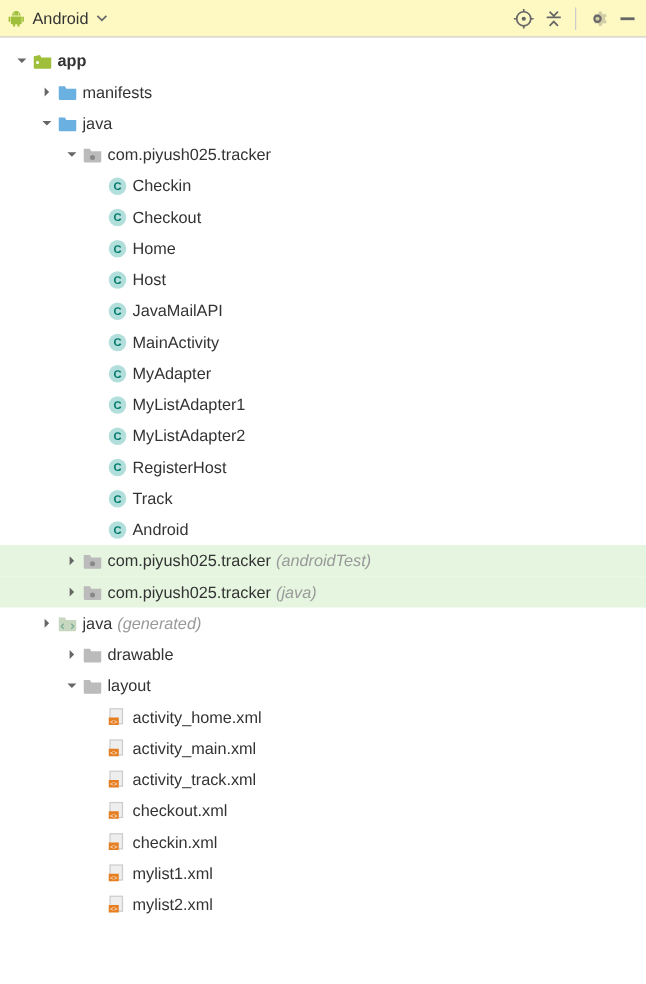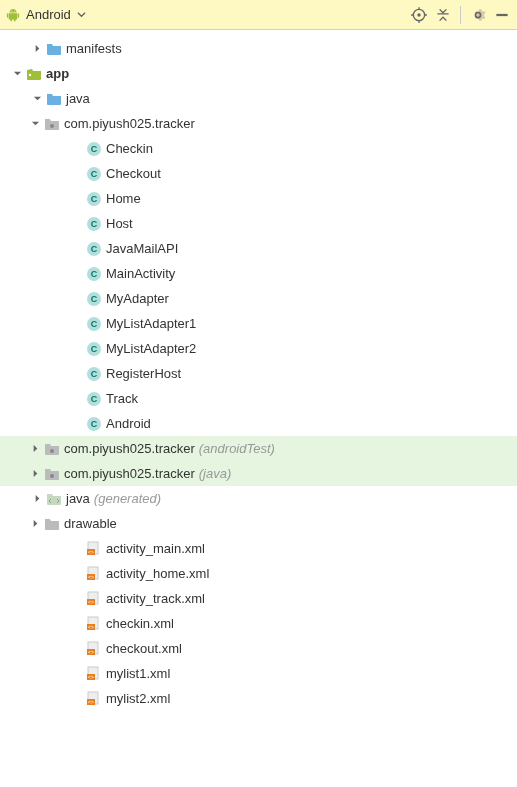--- a/index.html
+++ b/index.html
@@ -93,21 +93,21 @@
     }
     .node-label.bold { font-weight: bold; }
     .node-suffix {
       color: #999;
       margin-left: 4px;
       font-size: 13px;
       font-style: italic;
     }
     .i0 { padding-left: 10px; }
     .i1 { padding-left: 30px; }
-    .i2 { padding-left: 28px; text-align: center; }
+    .i2 { padding-left: 50px; text-align: center; }
     .i3 { padding-left: 70px; }
   </style>
 </head>
 <body>
 
 <div class="toolbar">
   <div class="toolbar-left">
     <span class="android-icon">
       <svg viewBox="0 0 16 16">
           <path fill="#9FBF3B" d="M3 6h10v6a1 1 0 0 1-1 1h-1v2h-2v-2H7v2H5v-2H4a1 1 0 0 1-1-1V6z"></path>
@@ -148,48 +148,48 @@
     <span class="toolbar-icon">
       <svg viewBox="0 0 16 16">
           <rect x="3" y="7" width="10" height="2" fill="#666"></rect>
         </svg>
     </span>
   </div>
 </div>
 
 <div class="tree">
 
-  <div class="node i1">
-    <span class="arrow">
-        <svg viewBox="0 0 10 10">
-          <path d="M3 1l4 4-4 4z" fill="#666"></path>
-        </svg>
-      </span>
-    <span class="node-icon"><svg viewBox="0 0 16 16">
-          <path fill="#6AB0E0" d="M1 3h5l1 2h8v8a1 1 0 0 1-1 1H2a1 1 0 0 1-1-1V3z"></path>
-        </svg></span>
-    <span class="node-label">manifests</span>
-  </div>
-
   <div class="node i0">
     <span class="arrow">
         <svg viewBox="0 0 10 10">
           <path d="M1 3l4 4 4-4z" fill="#666"></path>
         </svg>
       </span>
     <span class="node-icon"><svg viewBox="0 0 16 16">
           <path fill="#9FBF3B" d="M1 4l5-1 1 2h8v8a1 1 0 0 1-1 1H2a1 1 0 0 1-1-1V4z"></path>
           <circle cx="4" cy="9" r="1.2" fill="#fff"></circle>
         </svg></span>
     <span class="node-label bold">app</span>
   </div>
 
   <div class="node i1">
     <span class="arrow">
         <svg viewBox="0 0 10 10">
+          <path d="M3 1l4 4-4 4z" fill="#666"></path>
+        </svg>
+      </span>
+    <span class="node-icon"><svg viewBox="0 0 16 16">
+          <path fill="#6AB0E0" d="M1 3h5l1 2h8v8a1 1 0 0 1-1 1H2a1 1 0 0 1-1-1V3z"></path>
+        </svg></span>
+    <span class="node-label">manifests</span>
+  </div>
+
+  <div class="node i1">
+    <span class="arrow">
+        <svg viewBox="0 0 10 10">
           <path d="M1 3l4 4 4-4z" fill="#666"></path>
         </svg>
       </span>
     <span class="node-icon"><svg viewBox="0 0 16 16">
           <path fill="#6AB0E0" d="M1 3h5l1 2h8v8a1 1 0 0 1-1 1H2a1 1 0 0 1-1-1V3z"></path>
         </svg></span>
     <span class="node-label">java</span>
   </div>
 
   <div class="node i2">
@@ -374,85 +374,96 @@
         <svg viewBox="0 0 10 10">
           <path d="M3 1l4 4-4 4z" fill="#666"></path>
         </svg>
       </span>
     <span class="node-icon"><svg viewBox="0 0 16 16">
           <path fill="#bbb" d="M1 3h5l1 2h8v8a1 1 0 0 1-1 1H2a1 1 0 0 1-1-1V3z"></path>
         </svg></span>
     <span class="node-label">drawable</span>
   </div>
 
-
+  <div class="node i2">
+    <span class="arrow">
+        <svg viewBox="0 0 10 10">
+          <path d="M1 3l4 4 4-4z" fill="#666"></path>
+        </svg>
+      </span>
+    <span class="node-icon"><svg viewBox="0 0 16 16">
+          <path fill="#bbb" d="M1 3h5l1 2h8v8a1 1 0 0 1-1 1H2a1 1 0 0 1-1-1V3z"></path>
+        </svg></span>
+    <span class="node-label">layout</span>
+  </div>
+
+  <div class="node i3">
+    <span class="arrow blank">
+        <svg viewBox="0 0 10 10"></svg>
+      </span>
+    <span class="node-icon"><svg viewBox="0 0 16 16">
+          <rect x="2" y="1" width="10" height="12" fill="#eee" stroke="#ccc"></rect>
+          <rect x="1" y="8" width="8" height="6" fill="#E67E22"></rect>
+          <text x="5" y="13" text-anchor="middle" font-size="5" fill="#fff">&lt;&gt;</text>
+        </svg></span>
+    <span class="node-label">activity_home.xml</span>
+  </div>
   <div class="node i3">
     <span class="arrow blank">
         <svg viewBox="0 0 10 10"></svg>
       </span>
     <span class="node-icon"><svg viewBox="0 0 16 16">
           <rect x="2" y="1" width="10" height="12" fill="#eee" stroke="#ccc"></rect>
           <rect x="1" y="8" width="8" height="6" fill="#E67E22"></rect>
           <text x="5" y="13" text-anchor="middle" font-size="5" fill="#fff">&lt;&gt;</text>
         </svg></span>
     <span class="node-label">activity_main.xml</span>
   </div>
   <div class="node i3">
     <span class="arrow blank">
         <svg viewBox="0 0 10 10"></svg>
       </span>
     <span class="node-icon"><svg viewBox="0 0 16 16">
           <rect x="2" y="1" width="10" height="12" fill="#eee" stroke="#ccc"></rect>
           <rect x="1" y="8" width="8" height="6" fill="#E67E22"></rect>
           <text x="5" y="13" text-anchor="middle" font-size="5" fill="#fff">&lt;&gt;</text>
         </svg></span>
-    <span class="node-label">activity_home.xml</span>
-  </div>
-  <div class="node i3">
-    <span class="arrow blank">
-        <svg viewBox="0 0 10 10"></svg>
-      </span>
-    <span class="node-icon"><svg viewBox="0 0 16 16">
-          <rect x="2" y="1" width="10" height="12" fill="#eee" stroke="#ccc"></rect>
-          <rect x="1" y="8" width="8" height="6" fill="#E67E22"></rect>
-          <text x="5" y="13" text-anchor="middle" font-size="5" fill="#fff">&lt;&gt;</text>
-        </svg></span>
     <span class="node-label">activity_track.xml</span>
   </div>
   <div class="node i3">
     <span class="arrow blank">
         <svg viewBox="0 0 10 10"></svg>
       </span>
     <span class="node-icon"><svg viewBox="0 0 16 16">
           <rect x="2" y="1" width="10" height="12" fill="#eee" stroke="#ccc"></rect>
           <rect x="1" y="8" width="8" height="6" fill="#E67E22"></rect>
           <text x="5" y="13" text-anchor="middle" font-size="5" fill="#fff">&lt;&gt;</text>
         </svg></span>
+    <span class="node-label">checkout.xml</span>
+  </div>
+  <div class="node i3">
+    <span class="arrow blank">
+        <svg viewBox="0 0 10 10"></svg>
+      </span>
+    <span class="node-icon"><svg viewBox="0 0 16 16">
+          <rect x="2" y="1" width="10" height="12" fill="#eee" stroke="#ccc"></rect>
+          <rect x="1" y="8" width="8" height="6" fill="#E67E22"></rect>
+          <text x="5" y="13" text-anchor="middle" font-size="5" fill="#fff">&lt;&gt;</text>
+        </svg></span>
     <span class="node-label">checkin.xml</span>
   </div>
   <div class="node i3">
     <span class="arrow blank">
         <svg viewBox="0 0 10 10"></svg>
       </span>
     <span class="node-icon"><svg viewBox="0 0 16 16">
           <rect x="2" y="1" width="10" height="12" fill="#eee" stroke="#ccc"></rect>
           <rect x="1" y="8" width="8" height="6" fill="#E67E22"></rect>
           <text x="5" y="13" text-anchor="middle" font-size="5" fill="#fff">&lt;&gt;</text>
         </svg></span>
-    <span class="node-label">checkout.xml</span>
-  </div>
-  <div class="node i3">
-    <span class="arrow blank">
-        <svg viewBox="0 0 10 10"></svg>
-      </span>
-    <span class="node-icon"><svg viewBox="0 0 16 16">
-          <rect x="2" y="1" width="10" height="12" fill="#eee" stroke="#ccc"></rect>
-          <rect x="1" y="8" width="8" height="6" fill="#E67E22"></rect>
-          <text x="5" y="13" text-anchor="middle" font-size="5" fill="#fff">&lt;&gt;</text>
-        </svg></span>
     <span class="node-label">mylist1.xml</span>
   </div>
   <div class="node i3">
     <span class="arrow blank">
         <svg viewBox="0 0 10 10"></svg>
       </span>
     <span class="node-icon"><svg viewBox="0 0 16 16">
           <rect x="2" y="1" width="10" height="12" fill="#eee" stroke="#ccc"></rect>
           <rect x="1" y="8" width="8" height="6" fill="#E67E22"></rect>
           <text x="5" y="13" text-anchor="middle" font-size="5" fill="#fff">&lt;&gt;</text>

